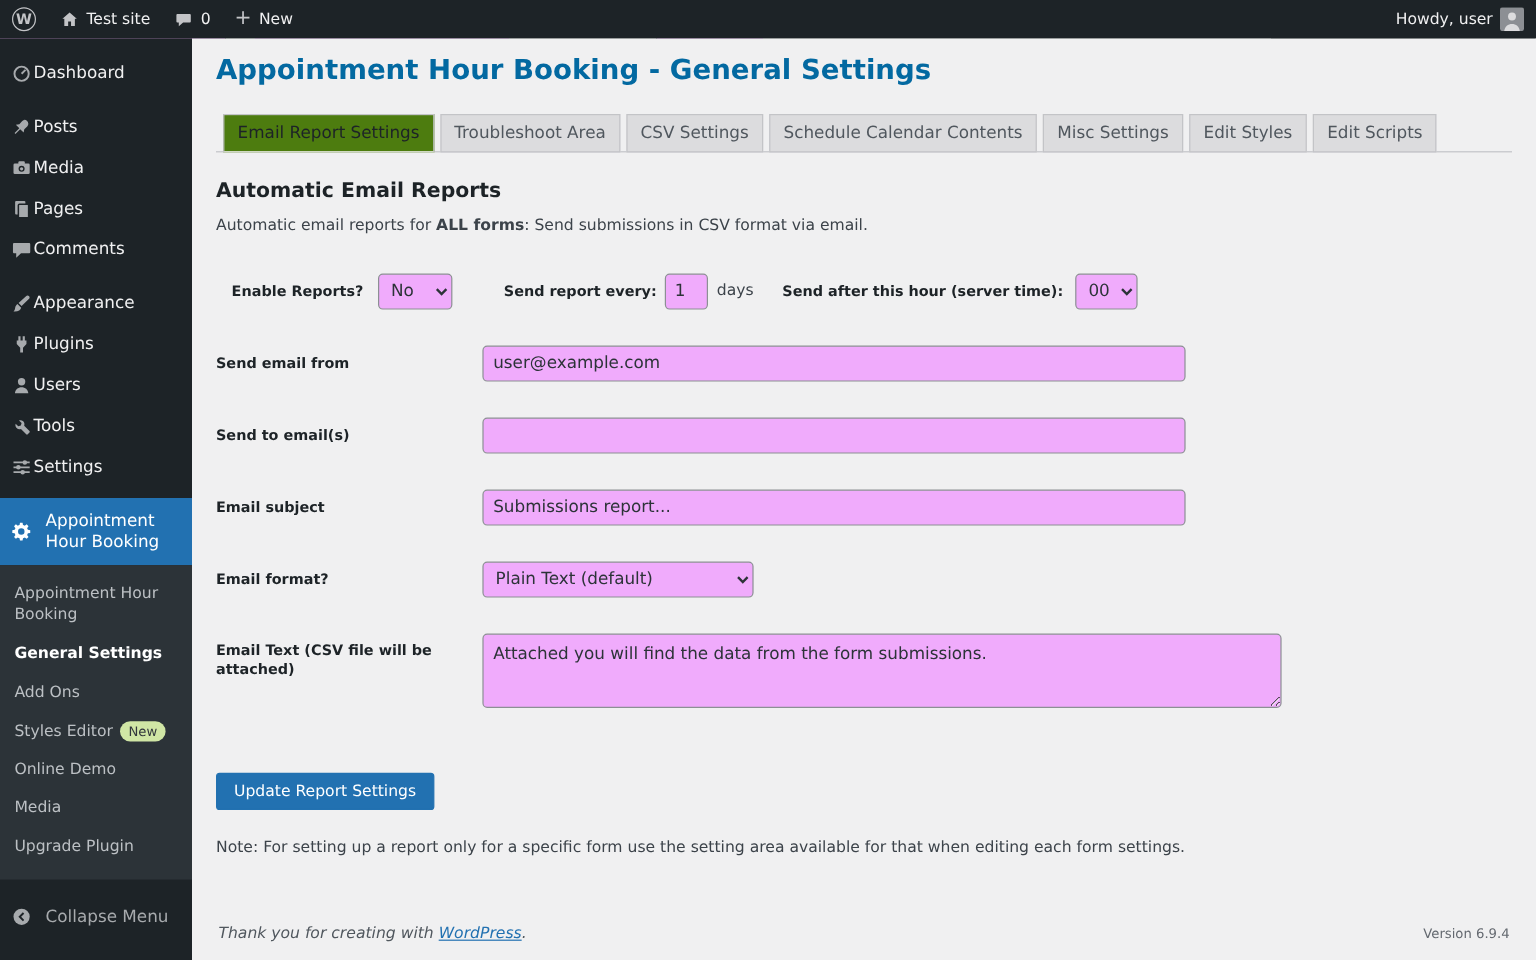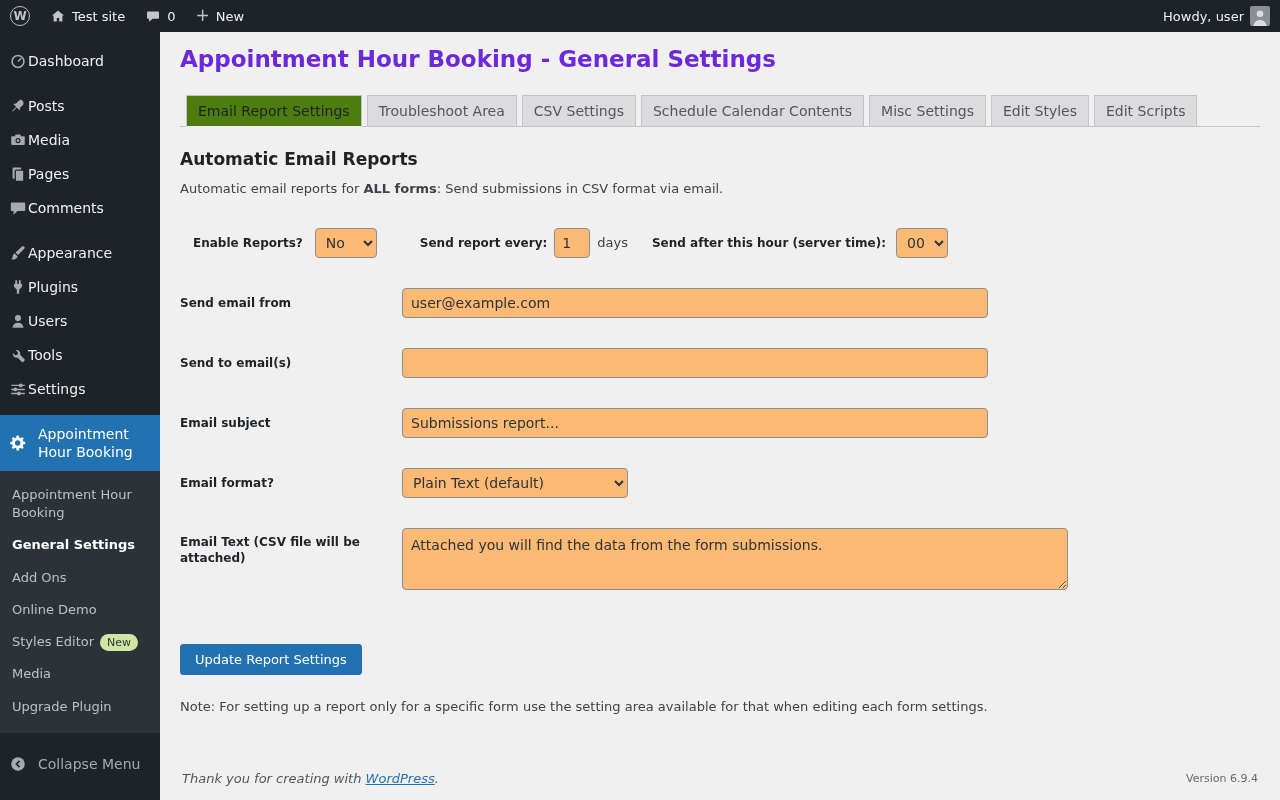--- a/index.html
+++ b/index.html
@@ -52,42 +52,42 @@
     padding: 1px 7px; font-size: 11px; font-weight: 400; margin-left: 6px; display: inline-block;
   }
   .collapse-row { display: flex; align-items: center; gap: 10px; padding: 0 8px; height: 34px; color: #a7aaad; margin-top: 14px; cursor: pointer; }
 
   
   .main {
     position: fixed; top: 32px; left: 160px; right: 0; bottom: 0;
     background: #f0f0f1; padding: 0 20px;
     display: flex; flex-direction: column; overflow: hidden;
   }
-  .page-title { font-size: 23px; font-weight: 600; color: #6d28d9; padding-top: 13px; line-height: 1.3; }
+  .page-title { font-size: 23px; font-weight: 600; color: #0369a1; padding-top: 13px; line-height: 1.3; }
   .nav-tabs { margin-top: 20px; border-bottom: 1px solid #c3c4c7; display: flex; align-items: flex-end; gap: 5px; padding-left: 6px; }
   .nav-tab {
     padding: 7px 11px; border: 1px solid #c3c4c7; background: #dcdcde; color: #50575e;
     font-size: 14px; cursor: pointer; margin-bottom: -1px; white-space: nowrap;
   }
   .nav-tab.active { background: #4d7c0f; border-bottom-color: #f0f0f1; color: #1d2327; font-weight: 400; }
 
   .section-title { font-size: 17px; font-weight: 700; color: #1d2327; margin-top: 22px; }
   .intro { margin-top: 12px; font-size: 13px; color: #3c434a; }
   .intro b { font-weight: 700; }
 
   .form-area { margin-top: 32px; }
   .flabel { font-size: 12px; font-weight: 600; color: #1d2327; }
   .inline-row { display: flex; align-items: center; margin-bottom: 30px; }
   .form-row { display: flex; align-items: center; margin-bottom: 30px; }
   .form-row .flabel { width: 222px; flex: none; padding-right: 12px; line-height: 1.35; }
   .form-row.top { align-items: flex-start; }
   .form-row.top .flabel { padding-top: 6px; }
 
   input[type="text"], select, textarea {
-    border: 1px solid #8c8f94; border-radius: 4px; background: #fdba74; color: #2c3338;
+    border: 1px solid #8c8f94; border-radius: 4px; background: #f0abfc; color: #2c3338;
     font-family: inherit; font-size: 14px;
   }
   input.wide { width: 586px; height: 30px; padding: 0 8px; }
   input.tiny { width: 36px; height: 30px; padding: 0 7px; margin: 0 7px; }
   select { height: 30px; padding: 0 4px 0 6px; }
   select.sel-no { width: 62px; margin-left: 12px; }
   select.sel-hour { width: 52px; margin-left: 10px; }
   select.sel-format { width: 226px; }
   textarea.emailtext { width: 666px; height: 62px; padding: 6px 8px; line-height: 1.45; resize: both; }
 
@@ -273,24 +273,24 @@
       <div class="sub-item">
         <span>Appointment Hour Booking</span>
       </div>
       <div class="sub-item current">
         <span>General Settings</span>
       </div>
       <div class="sub-item">
         <span>Add Ons</span>
       </div>
       <div class="sub-item">
+        <span>Styles Editor</span><span class="badge-new">New</span>
+      </div>
+      <div class="sub-item">
         <span>Online Demo</span>
-      </div>
-      <div class="sub-item">
-        <span>Styles Editor</span><span class="badge-new">New</span>
       </div>
       <div class="sub-item">
         <span>Media</span>
       </div>
       <div class="sub-item">
         <span>Upgrade Plugin</span>
       </div>
     </div>
 
     <div class="collapse-row">

